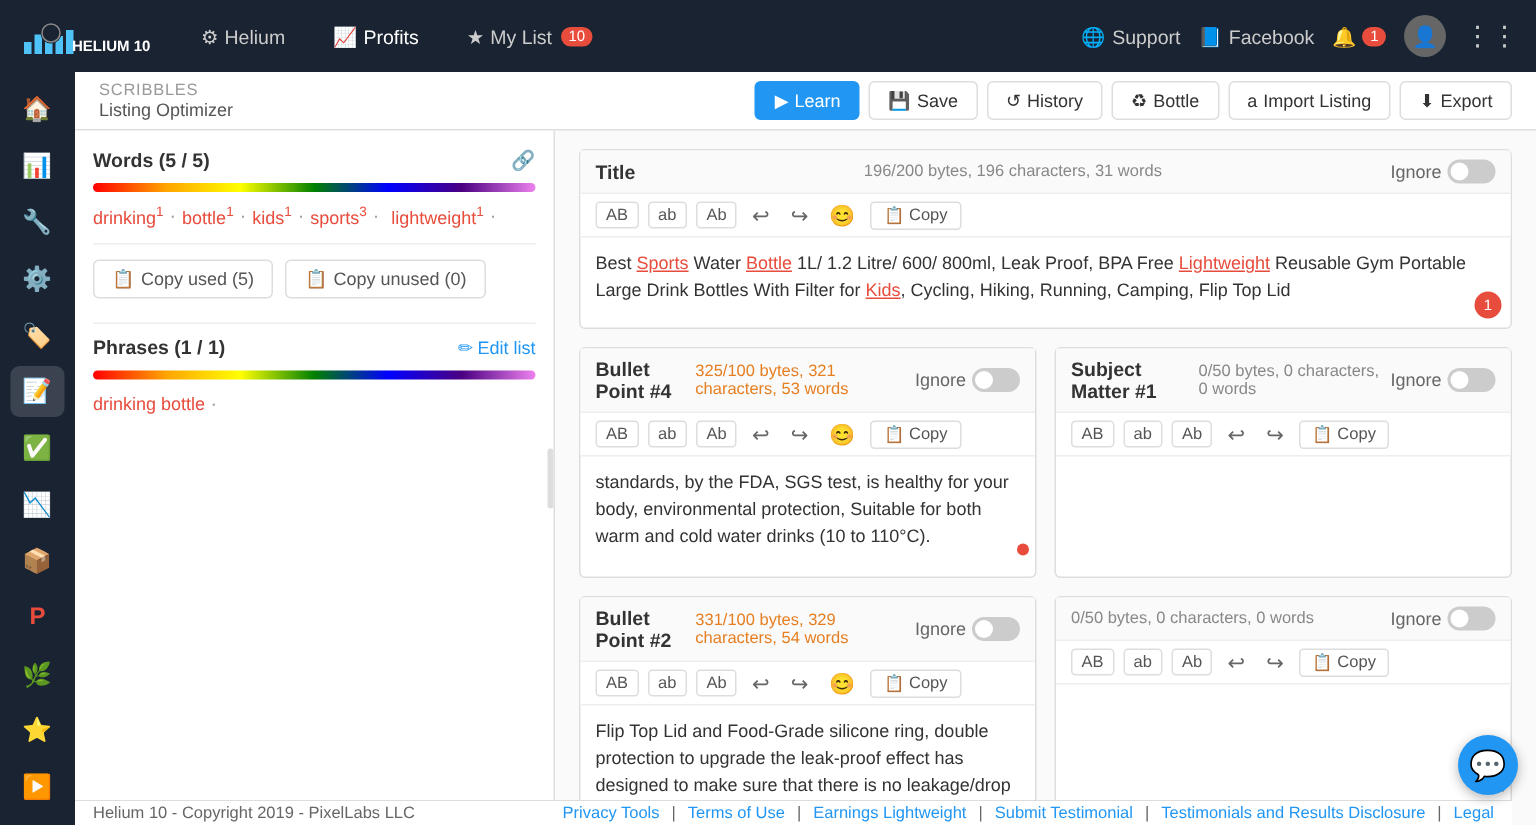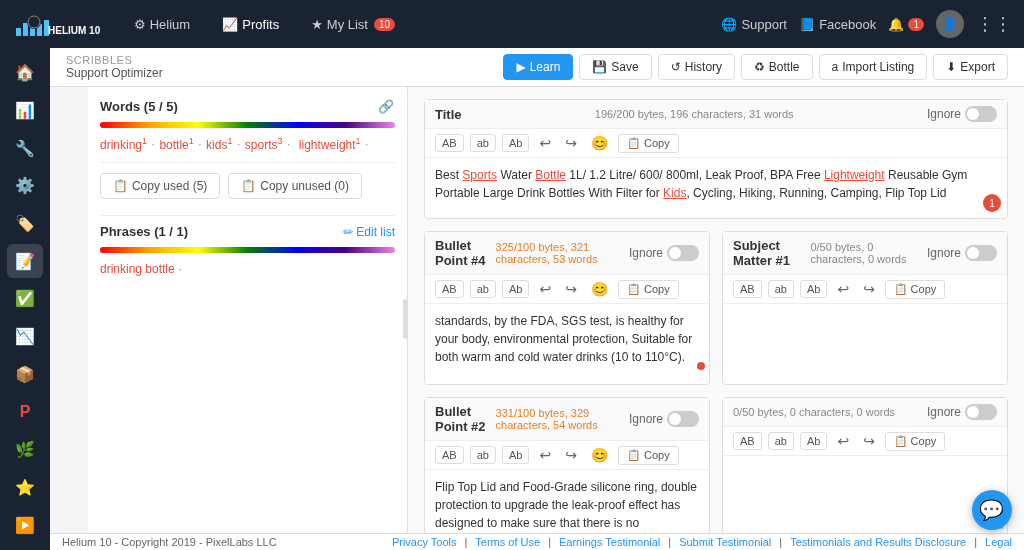--- a/index.html
+++ b/index.html
@@ -48,21 +48,21 @@
     .toolbar-buttons { display: flex; gap: 6px; }
     .toolbar-btn {
       display: flex; align-items: center; gap: 4px; padding: 5px 12px;
       border: 1px solid #ddd; border-radius: 4px; background: white; color: #333;
       cursor: pointer; font-size: 12px;
     }
     .toolbar-btn.primary { background: #2196F3; color: white; border-color: #2196F3; }
 
     
     .content-split {
-      display: flex; flex: 1; overflow: hidden; padding-left: 38px;
+      display: flex; flex: 1; overflow: hidden;
     }
 
     
     .left-panel {
       width: 320px; min-width: 320px; background: white; border-right: 1px solid #ddd;
       overflow-y: auto; padding: 12px; position: relative;
     }
     .left-panel-section { margin-bottom: 16px; }
     .section-header { display: flex; align-items: center; justify-content: space-between; margin-bottom: 8px; }
     .section-title { font-weight: 600; font-size: 13px; color: #333; }
@@ -115,21 +115,21 @@
       padding: 8px 10px; min-height: 60px; font-size: 12px; line-height: 1.5; color: #333; position: relative;
     }
     .highlight-sports { color: #e74c3c; text-decoration: underline; }
     .highlight-bottle { color: #e74c3c; text-decoration: underline; }
     .highlight-lightweight { color: #e74c3c; text-decoration: underline; }
     .highlight-kids { color: #e74c3c; text-decoration: underline; }
     .red-dot { width: 8px; height: 8px; border-radius: 50%; background: #e74c3c; position: absolute; right: 4px; bottom: 4px; }
 
     
     .footer {
-      position: fixed; bottom: 0; left: 50px; right: 0; background: white;
+      position: fixed; bottom: 0; left: 50px; right: 16px; background: white;
       border-top: 1px solid #ddd; padding: 2px 12px; font-size: 11px; color: #666;
       display: flex; justify-content: space-between; align-items: center;
     }
     .footer-links { display: flex; gap: 8px; }
     .footer-link { color: #2196F3; cursor: pointer; }
 
     
     .chat-bubble {
       position: fixed; bottom: 20px; right: 12px; width: 40px; height: 40px;
       background: #2196F3; border-radius: 50%; display: flex; align-items: center; justify-content: center;
@@ -205,21 +205,21 @@
   <div class="sidebar-icon">🌿</div>
   <div class="sidebar-icon">⭐</div>
   <div class="sidebar-icon">▶️</div>
 </div>
 
 <div class="main-content">
 
   <div class="second-toolbar">
     <div class="breadcrumb">
       <div class="breadcrumb-title">SCRIBBLES</div>
-      <div class="breadcrumb-sub">Support Optimizer</div>
+      <div class="breadcrumb-sub">Listing Optimizer</div>
     </div>
     <div class="toolbar-buttons">
       <button class="toolbar-btn primary">
         <span>▶</span>
         <span>Learn</span>
       </button>
       <button class="toolbar-btn">
         <span>💾</span>
         <span>Save</span>
       </button>
@@ -443,21 +443,21 @@
   </div>
 </div>
 
 <div class="footer">
   <span>Helium 10 - Copyright 2019 - PixelLabs LLC</span>
   <div class="footer-links">
     <span class="footer-link">Privacy Tools</span>
     <span>|</span>
     <span class="footer-link">Terms of Use</span>
     <span>|</span>
-    <span class="footer-link">Earnings Testimonial</span>
+    <span class="footer-link">Earnings Lightweight</span>
     <span>|</span>
     <span class="footer-link">Submit Testimonial</span>
     <span>|</span>
     <span class="footer-link">Testimonials and Results Disclosure</span>
     <span>|</span>
     <span class="footer-link">Legal</span>
   </div>
 </div>
 
 <div class="chat-bubble">💬</div>

